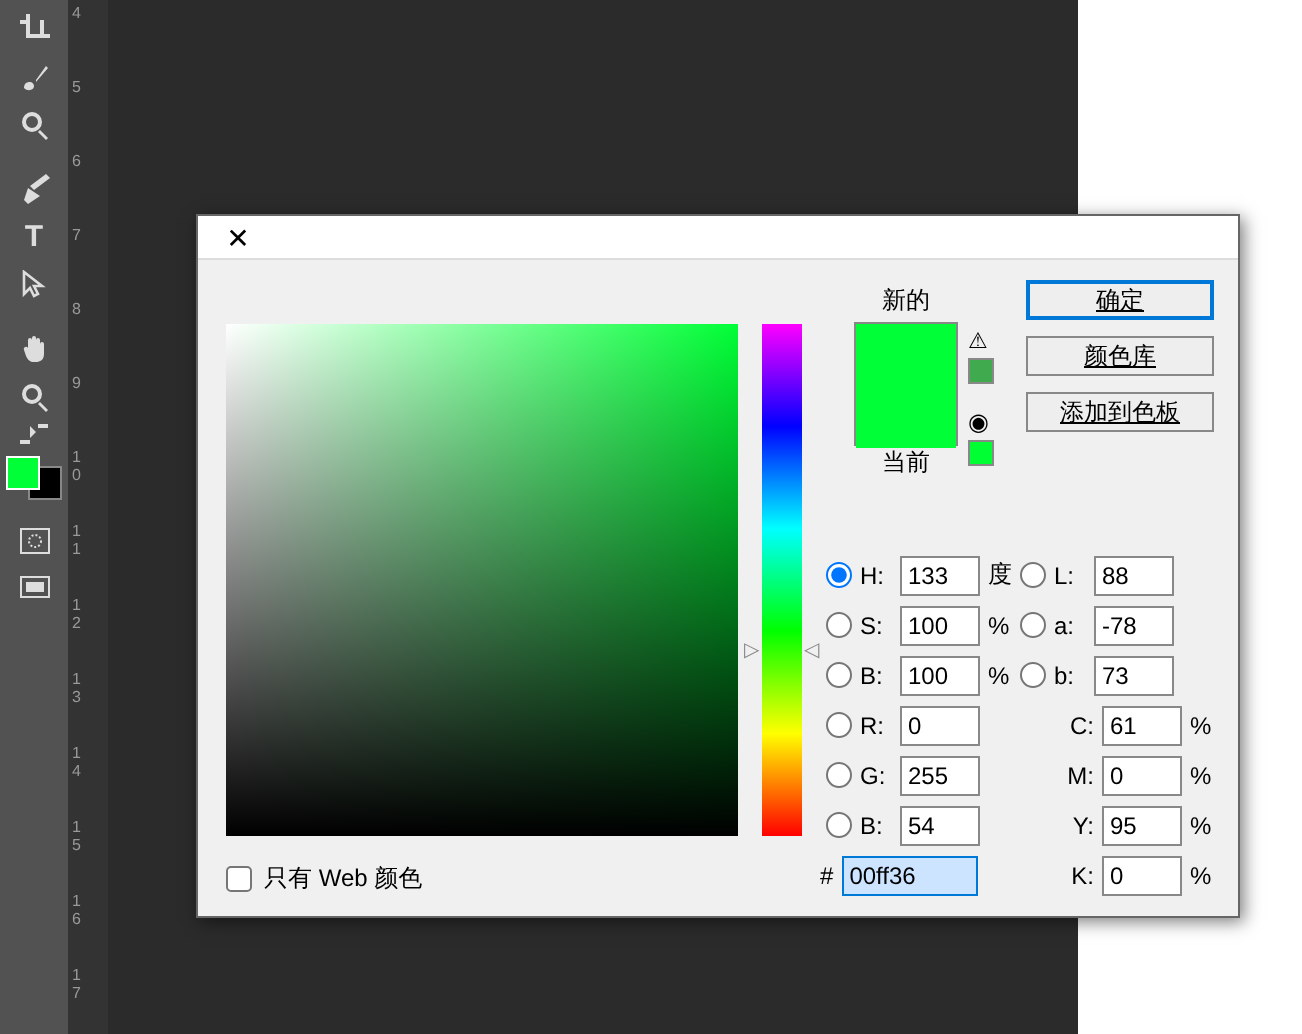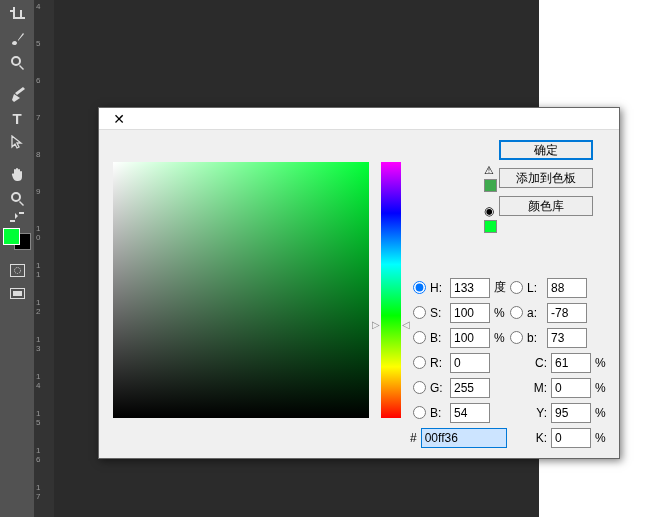--- a/index.html
+++ b/index.html
@@ -27,38 +27,38 @@
 .hue-ind-r { position: absolute; left: 303px; top: 189px; font-size: 10px; color: #888; }
 .newcur { position: absolute; left: 318px; top: 12px; width: 72px; text-align: center; }
 .newcur .sw-box { width: 52px; height: 62px; margin: 2px auto 0; border: 1px solid #888; }
 .newcur .sw-new { height: 31px; }
 .newcur .sw-cur { height: 31px; }
 .warn { position: absolute; left: 385px; top: 34px; font-size: 11px; }
 .warn .tri { margin-bottom: 2px; }
 .warn .sq { width: 13px; height: 13px; border: 1px solid #888; }
 .cube { position: absolute; left: 385px; top: 74px; font-size: 12px; }
 .cube .sq { width: 13px; height: 13px; border: 1px solid #888; margin-top: 2px; }
-.rbtns { position: absolute; right: 24px; top: 10px; width: 96px; }
+.rbtns { position: absolute; right: 10px; top: 10px; width: 96px; text-decoration: underline; }
 .btn { display: block; width: 94px; height: 20px; border: 1px solid #888; background: #eee; margin-bottom: 8px; cursor: pointer; font-size: 12px; }
 .btn.primary { border: 2px solid #0078d7; }
 .hsb { position: absolute; left: 314px; top: 147px; }
 .lab { position: absolute; left: 411px; top: 147px; }
 .rgb { position: absolute; left: 314px; top: 222px; }
 .cmyk { position: absolute; left: 430px; top: 222px; }
 .row { display: flex; align-items: center; margin-bottom: 4px; height: 21px; }
 .row input[type=radio] { margin-right: 4px; }
 .row .lbl { display: inline-block; width: 20px; }
 .row .lblc { display: inline-block; width: 18px; text-align: right; margin-right: 4px; }
 .row input[type=text] { width: 40px; height: 20px; border: 1px solid #888; padding: 0 3px; font-size: 12px; }
 .row .unit { margin-left: 4px; }
 .wco { position: absolute; left: 14px; bottom: 10px; display: flex; align-items: center; }
 .wco input { margin-right: 6px; }
 .hexrow { position: absolute; left: 311px; bottom: 10px; display: flex; align-items: center; }
 .hexrow .hash { margin-right: 4px; }
-.hexrow input { width: 86px; height: 20px; border: 1px solid #0078d7; background: #cce4ff; padding: 0 3px; font-size: 12px; }
+.hexrow input { width: 68px; height: 20px; border: 1px solid #0078d7; background: #cce4ff; padding: 0 3px; font-size: 12px; }
 </style>
 </head>
 <body>
 
 <div class="toolbar">
   <div class="tool">
       <svg width="15" height="15" viewBox="0 0 15 15">
         <path d="M3 0v12h12v-2H5V0zM10 3v7h2V3zM0 3h3v2H0z"></path>
       </svg>
     </div>
@@ -144,34 +144,42 @@
 <div class="dialog">
   <div class="titlebar">
     <span class="closex">✕</span>
   </div>
   <div class="dlg-body">
     <div class="color-field"></div>
     <div class="hue-strip"></div>
     <div class="hue-ind-l">▷</div>
     <div class="hue-ind-r">◁</div>
 
+    <div class="newcur">
+      <div>新的</div>
+      <div class="sw-box">
+        <div class="sw-new" style="background:#00ff36"></div>
+        <div class="sw-cur" style="background:#00ff36"></div>
+      </div>
+      <div>当前</div>
+    </div>
 
     <div class="warn">
       <div class="tri">⚠</div>
       <div class="sq" style="background:#3faa4e"></div>
     </div>
     <div class="cube">
       <div>◉</div>
       <div class="sq" style="background:#00ff33"></div>
     </div>
 
     <div class="rbtns">
       <button class="btn primary">确定</button>
+      <button class="btn">颜色库</button>
       <button class="btn">添加到色板</button>
-      <button class="btn">颜色库</button>
     </div>
 
     <div class="hsb">
       <div class="row">
           <input type="radio" name="cm" checked="" style="">
           <span class="lbl">H:</span>
           <input type="text" value="133" style="">
           <span class="unit">度</span>
         </div>
       <div class="row">
@@ -240,19 +248,23 @@
           <input type="text" value="95" style="">
           <span class="unit">%</span>
         </div>
       <div class="row">
           <span class="lblc">K:</span>
           <input type="text" value="0" style="">
           <span class="unit">%</span>
         </div>
     </div>
 
+    <div class="wco">
+      <input type="checkbox" style="">
+      <span>只有 Web 颜色</span>
+    </div>
 
     <div class="hexrow">
       <span class="hash">#</span>
       <input type="text" value="00ff36" style="">
     </div>
   </div>
 </div>
 
 </body></html>

